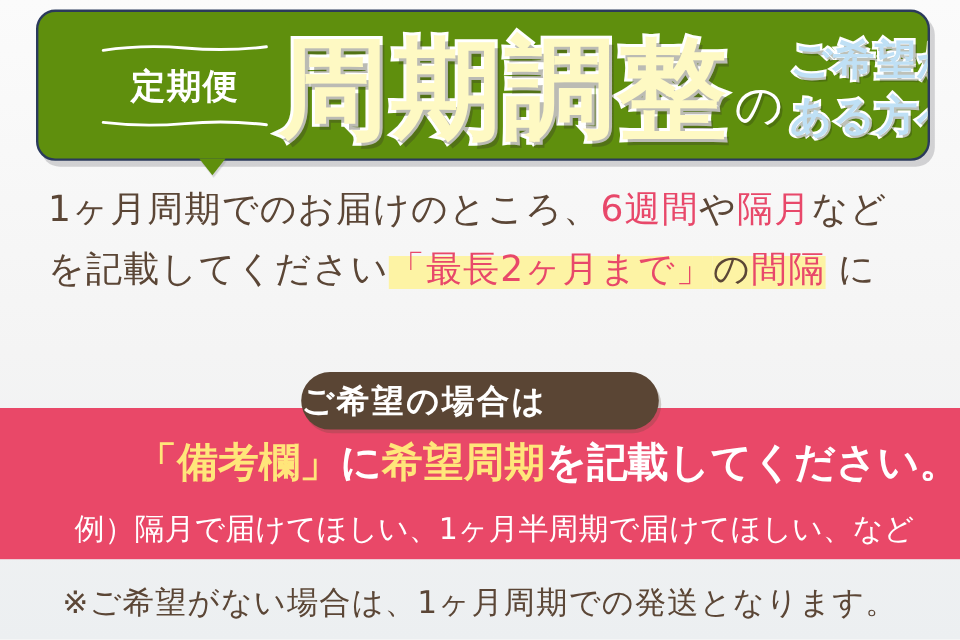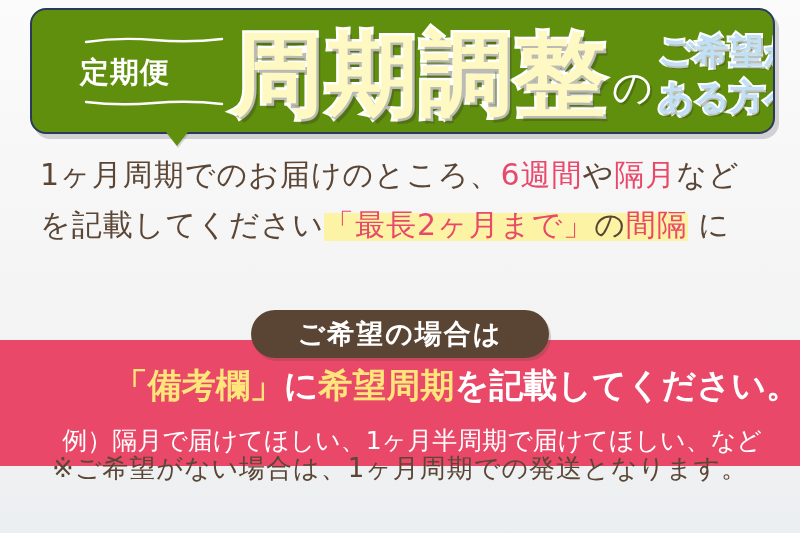--- a/index.html
+++ b/index.html
@@ -27,21 +27,21 @@
     position:absolute;left:166px;top:132px;width:0;height:0;
     border-left:11px solid transparent;
     border-right:11px solid transparent;
     border-top:14px solid #5f8f0d;
     filter:drop-shadow(1px 2px 0 rgba(120,120,125,.28));
   }
 
   
   .teiki{
     position:absolute;left:48px;top:26px;width:148px;
-    text-align:left;color:#ffffff;
+    text-align:center;color:#ffffff;
     font-size:29px;font-weight:700;letter-spacing:1px;
     line-height:1.0;
   }
   .teiki .label{display:block;padding:14px 0 12px;white-space:nowrap;}
   .wave{display:block;height:8px;width:140px;margin:0 auto;}
 
   
   .main-kanji{
     position:absolute;left:200px;top:6px;
     font-size:92px;font-weight:700;line-height:118px;
@@ -79,40 +79,40 @@
 
   
   .pink-band{
     position:absolute;left:0;top:340px;width:800px;height:126px;
     background:#e94868;
   }
   .pill{
     position:absolute;left:251px;top:310px;
     width:298px;height:48px;
     background:#5a4534;border-radius:26px;
-    display:flex;align-items:center;justify-content:center;
+    display:flex;align-items:center;
     color:#ffffff;font-size:27px;font-weight:700;letter-spacing:2px;
     box-shadow:2px 3px 0 rgba(90,70,55,.25);
   }
   .band-main{
     position:absolute;left:0;top:363px;width:800px;
     text-align:right;color:#ffffff;
     font-size:34px;font-weight:700;letter-spacing:0px;
     white-space:nowrap;
   }
   .yellow{color:#ffe67a;}
   .band-sub{
     position:absolute;left:12px;top:424px;width:800px;
     text-align:center;color:#ffffff;
     font-size:25px;letter-spacing:0px;white-space:nowrap;
   }
 
   
   .footer-note{
-    position:absolute;left:0;top:451px;width:800px;
+    position:absolute;left:0;top:485px;width:800px;
     text-align:center;color:#5b4636;
     font-size:26px;letter-spacing:1px;white-space:nowrap;
   }
 </style>
 </head>
 <body>
 
 <div id="root">
 
   <div class="header-wrap">

